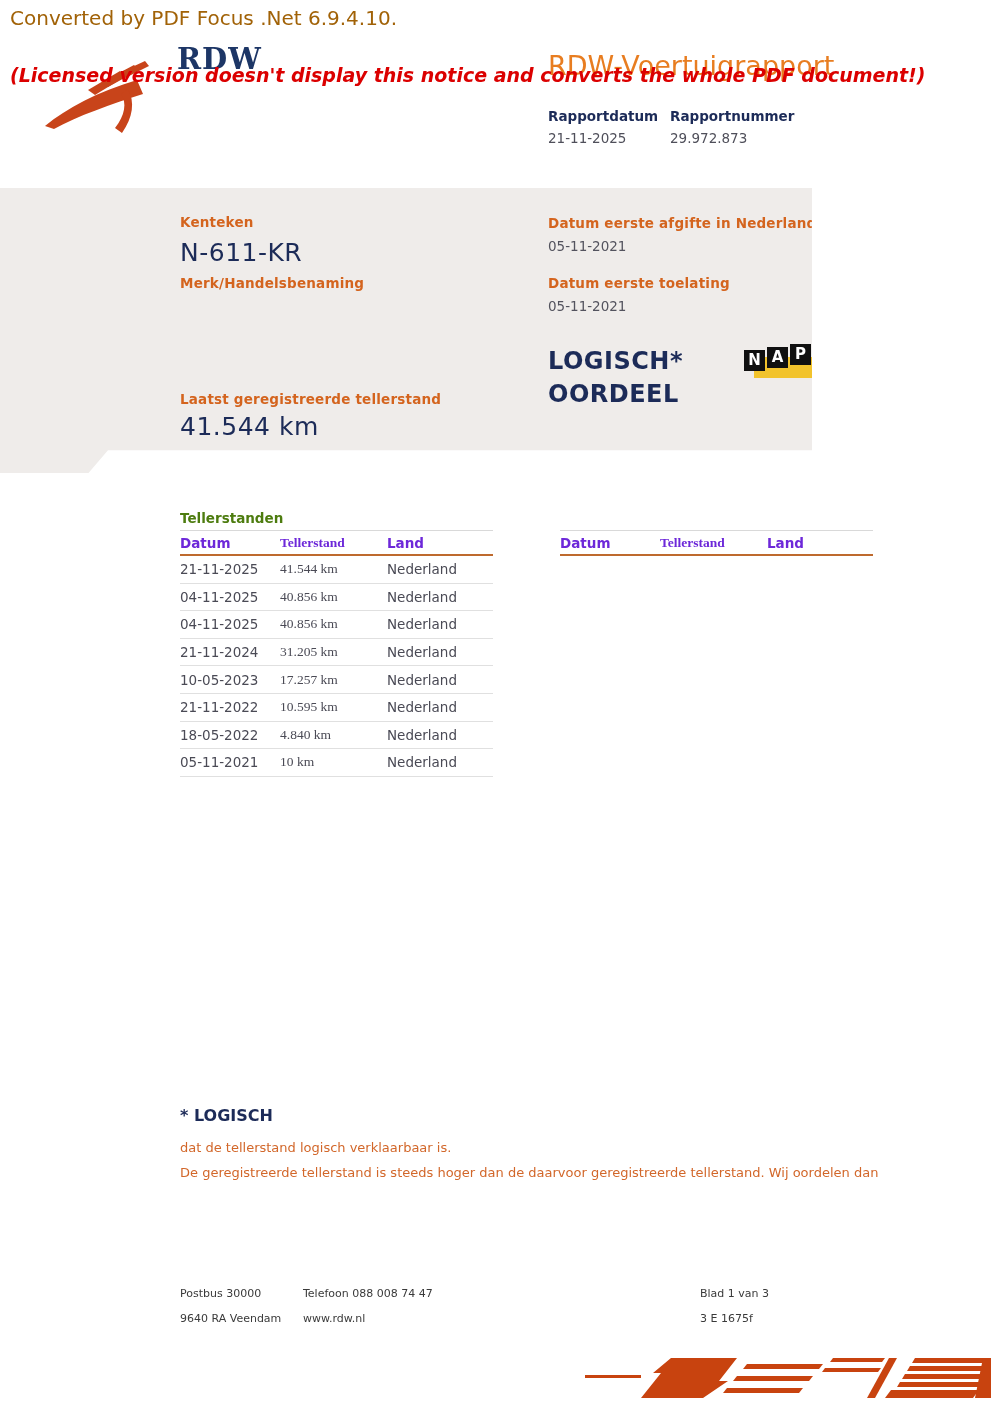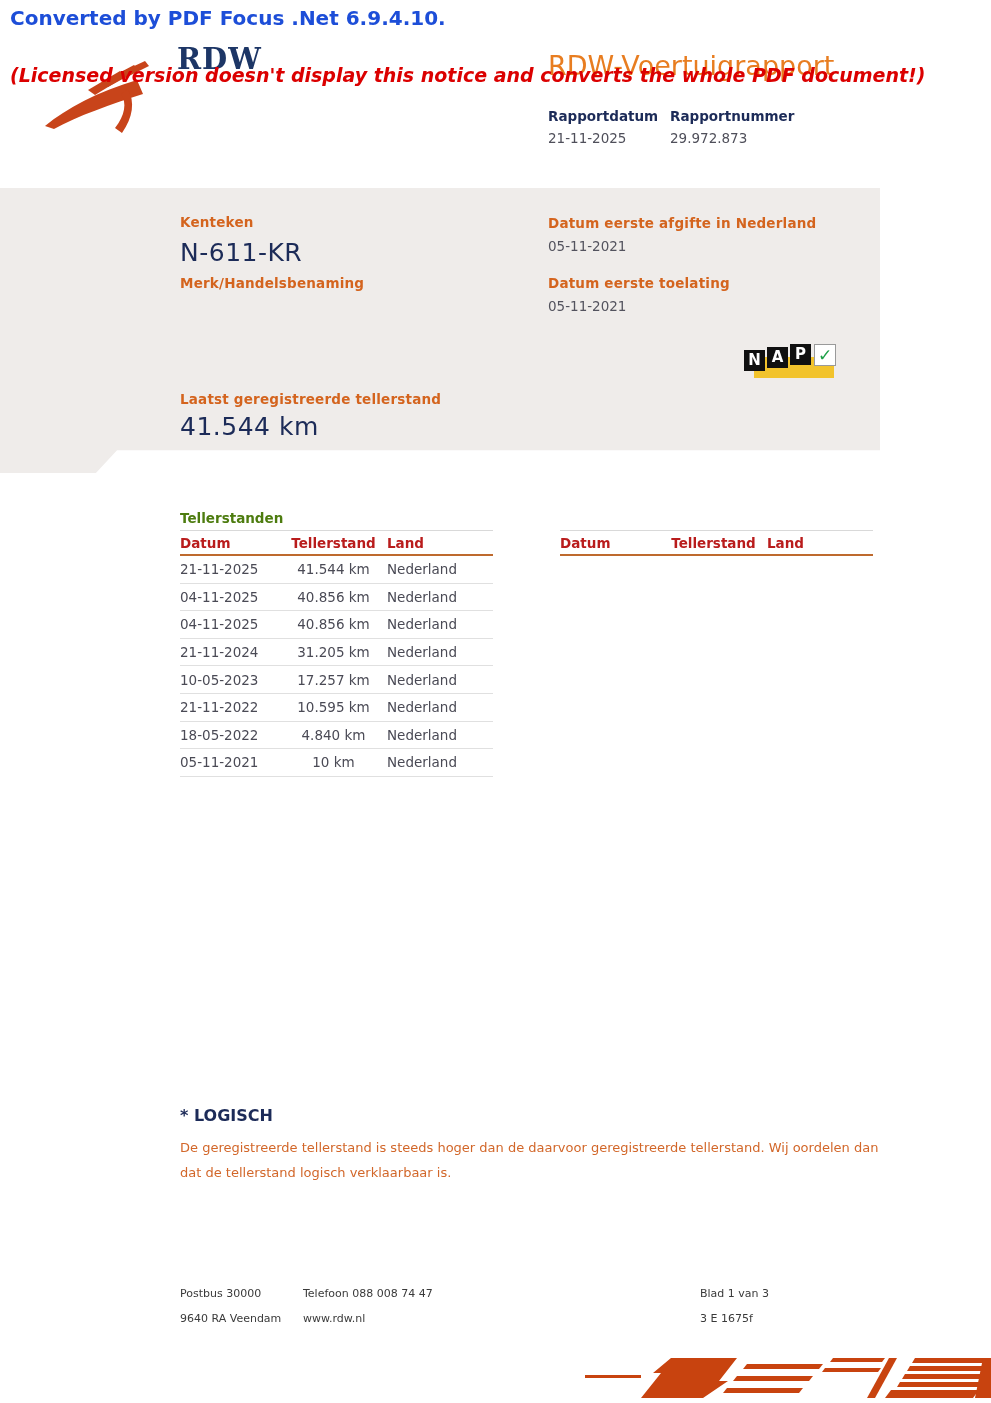--- a/index.html
+++ b/index.html
@@ -2,48 +2,48 @@
 <html><head>
 <meta charset="utf-8">
 <style>
   html,body{margin:0;padding:0;}
   body{
     width:991px;height:1403px;position:relative;background:#ffffff;
     font-family:"DejaVu Sans","Liberation Sans",sans-serif;overflow:hidden;
   }
   .abs{position:absolute;}
   
-  .wm1{left:10px;top:6px;font-size:20px;font-weight:bold;color:#1d4ed8;white-space:nowrap;}
+  .wm1{left:10px;top:6px;font-size:20px;font-weight:normal;color:#a16207;white-space:nowrap;}
   .wm2{left:10px;top:64px;font-size:19px;font-style:italic;font-weight:bold;color:#DB0000;white-space:nowrap;z-index:5;}
   
   .logo-text{left:177px;top:42px;font-family:"DejaVu Serif","Liberation Serif",serif;font-weight:bold;font-size:29px;color:#1D3666;letter-spacing:1px;}
   .logo-swoosh{left:42px;top:56px;}
   .doc-title{left:548px;top:50px;font-size:27px;color:#E87D20;white-space:nowrap;}
   .metalabel{font-size:13.5px;font-weight:bold;color:#1C2B58;white-space:nowrap;}
   .metaval{font-size:13.5px;color:#4F4F5A;white-space:nowrap;}
   
-  .panel{left:0;top:188px;width:880px;height:285px;background:#EFECEA;
+  .panel{left:0;top:188px;width:812px;height:285px;background:#EFECEA;
     clip-path:polygon(0 0,100% 0,100% 92%,13.3% 92%,10.9% 100%,0 100%);}
   .plabel{position:absolute;font-size:13.5px;font-weight:bold;color:#D4641E;white-space:nowrap;letter-spacing:.2px;}
   .pbig{position:absolute;font-size:25px;color:#1C2B58;letter-spacing:.5px;white-space:nowrap;}
   .pval{position:absolute;font-size:13.5px;color:#53535E;white-space:nowrap;}
   .oordeel{position:absolute;left:548px;top:157px;font-size:24px;font-weight:bold;color:#1C2B58;line-height:33px;letter-spacing:.5px;}
   
   .nap{position:absolute;left:744px;top:154px;width:94px;height:41px;}
   .nap-yellow{position:absolute;left:10px;top:15px;width:80px;height:21px;background:#F2C32C;}
   .nap-sq{position:absolute;width:21px;height:21px;background:#101010;color:#fff;font-weight:bold;font-size:15px;text-align:center;line-height:21px;}
   .nap-check{position:absolute;width:22px;height:22px;background:#fff;border:1px solid #9a9a9a;box-sizing:border-box;color:#1FA048;font-weight:bold;font-size:17px;text-align:center;line-height:20px;}
   
   .section-title{left:180px;top:510px;font-size:13.5px;font-weight:bold;color:#4d7c0f;}
   .table{position:absolute;top:530px;width:313px;}
   .t1{left:180px;} .t2{left:560px;}
-  .thead{display:flex;height:23px;align-items:center;border-top:1px solid #D9D9D9;border-bottom:2px solid #BE6A2E;font-weight:bold;font-size:13.5px;color:#b91c1c;}
+  .thead{display:flex;height:23px;align-items:center;border-top:1px solid #D9D9D9;border-bottom:2px solid #BE6A2E;font-weight:bold;font-size:13.5px;color:#6d28d9;}
   .trow{display:flex;height:26.6px;align-items:center;border-bottom:1px solid #E0E0E0;font-size:13.5px;color:#4A4A55;}
   .c0{width:100px;text-align:left;}
-  .c1{width:107px;text-align:center;}
+  .c1{width:107px;text-align:left;font-family:Liberation Serif, serif;}
   .c2{width:106px;text-align:left;}
   
   .fn-title{left:180px;top:1106px;font-size:16px;font-weight:bold;color:#1C2B58;}
   .fn-text{left:180px;top:1135px;font-size:13px;color:#D2672A;line-height:25px;white-space:nowrap;}
   
   .ft{font-size:11px;color:#3A3A3A;white-space:nowrap;}
   .ft-right{width:193px;text-align:left;}
   .bottom-swoosh{left:585px;top:1354px;}
 </style>
 </head>
@@ -76,20 +76,24 @@
   <div class="pbig" style="left:180px;top:50px">N-611-KR</div>
   <div class="plabel" style="left:180px;top:87px">Merk/Handelsbenaming</div>
   <div class="plabel" style="left:180px;top:203px">Laatst geregistreerde tellerstand</div>
   <div class="pbig" style="left:180px;top:224px">41.544 km</div>
 
   <div class="plabel" style="left:548px;top:27px">Datum eerste afgifte in Nederland</div>
   <div class="pval" style="left:548px;top:50px">05-11-2021</div>
   <div class="plabel" style="left:548px;top:87px">Datum eerste toelating</div>
   <div class="pval" style="left:548px;top:110px">05-11-2021</div>
 
+  <div class="oordeel">
+    <div>LOGISCH*</div>
+    <div>OORDEEL</div>
+  </div>
 
   <div class="nap">
     <div class="nap-yellow"></div>
     <span class="nap-sq" style="left:0;top:8px">N</span>
     <span class="nap-sq" style="left:23px;top:5px">A</span>
     <span class="nap-sq" style="left:46px;top:2px">P</span>
     <span class="nap-check" style="left:70px;top:2px">✓</span>
   </div>
 </div>
 
@@ -149,22 +153,22 @@
   <div class="thead">
     <span class="c0">Datum</span>
     <span class="c1">Tellerstand</span>
     <span class="c2">Land</span>
   </div>
   <div></div>
 </div>
 
 <div class="abs fn-title">* LOGISCH</div>
 <div class="abs fn-text">
+  <div>dat de tellerstand logisch verklaarbaar is.</div>
   <div>De geregistreerde tellerstand is steeds hoger dan de daarvoor geregistreerde tellerstand. Wij oordelen dan</div>
-  <div>dat de tellerstand logisch verklaarbaar is.</div>
 </div>
 
 <div class="abs ft" style="left:180px;top:1287px">Postbus 30000</div>
 <div class="abs ft" style="left:180px;top:1312px">9640 RA Veendam</div>
 <div class="abs ft" style="left:303px;top:1287px">Telefoon 088 008 74 47</div>
 <div class="abs ft" style="left:303px;top:1312px">www.rdw.nl</div>
 <div class="abs ft ft-right" style="left:700px;top:1287px">Blad 1 van 3</div>
 <div class="abs ft ft-right" style="left:700px;top:1312px">3 E 1675f</div>
 
 <div class="abs bottom-swoosh">

